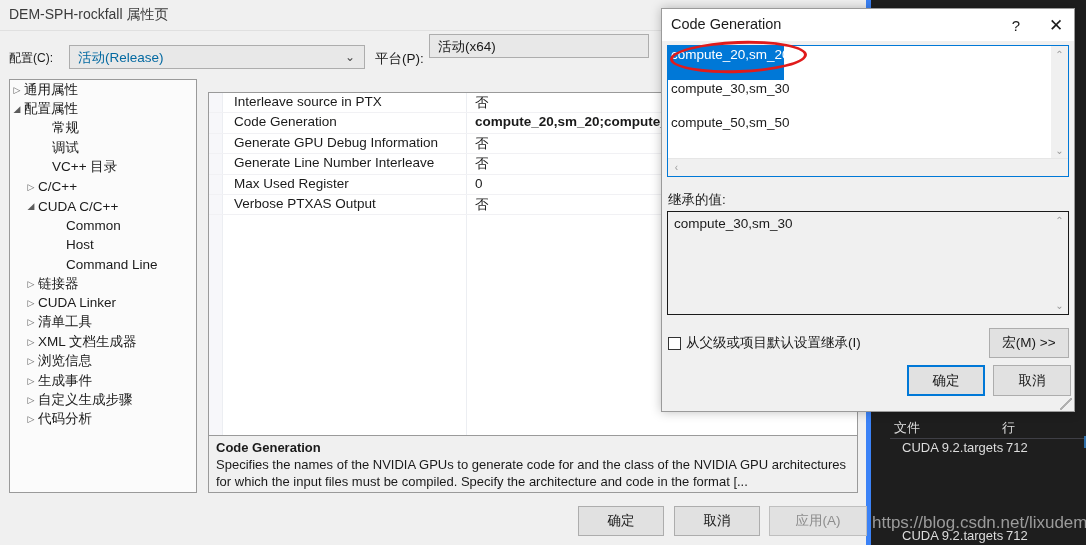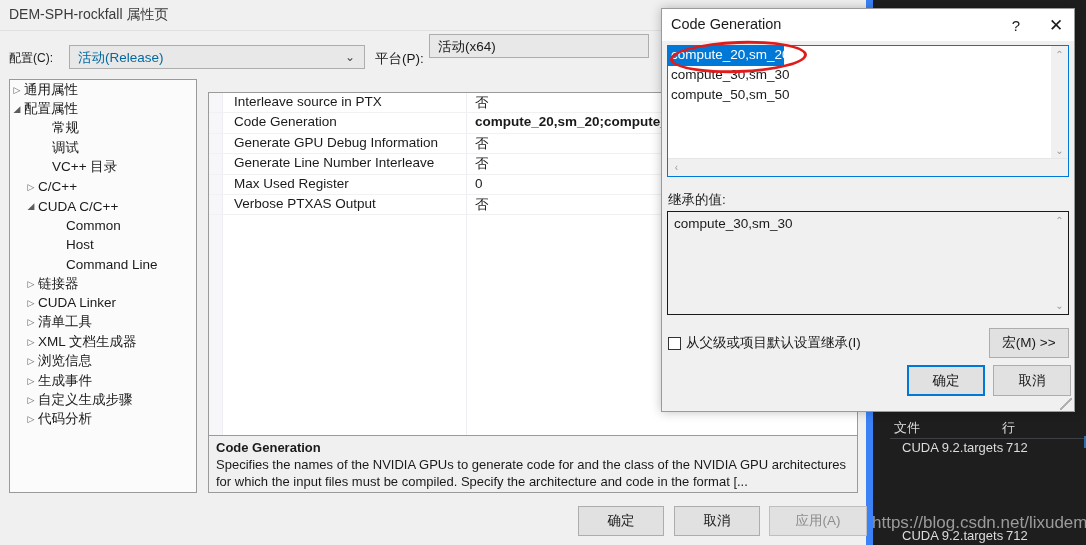--- a/index.html
+++ b/index.html
@@ -42,21 +42,21 @@
     color: #d7a35c; font-size: 15px; letter-spacing: -0.5px;
   }
   .watermark {
     position: absolute; left: 872px; top: 513px;
     color: #9b9b9b; font-size: 17px; white-space: nowrap;
   }
 
   
   .propwin {
     position: absolute; left: 0px; top: 0px; width: 866px; height: 545px;
-    background: #f0f0f0; border-right: 7px solid #3b82f6;
+    background: #f0f0f0; border-right: 5px solid #3b82f6;
   }
   .win-title {
     position: absolute; left: 9px; top: 6px;
     font-size: 14px; color: #3b3b3b; white-space: nowrap;
   }
   .title-sep {
     position: absolute; left: 0px; top: 30px; width: 866px; height: 1px;
     background: #e0e0e0;
   }
 
@@ -160,21 +160,21 @@
     position: absolute; left: 376px; top: 0px; width: 36px; height: 32px;
     display: flex; align-items: center; justify-content: center;
     font-size: 17px; color: #1a1a1a;
   }
   .dlg-list {
     position: absolute; left: 5px; top: 36px; width: 402px; height: 132px;
     background: #ffffff; border: 1px solid #0078d7; box-sizing: border-box;
   }
   .dlg-list .items { position: absolute; left: 0; top: 0; width: 377px; }
   .dlg-item {
-    height: 20px; font-size: 13.5px; color: #1a1a1a; padding-left: 3px;
+    height: 34px; font-size: 13.5px; color: #1a1a1a; padding-left: 3px;
     line-height: 18px; white-space: nowrap;
   }
   .dlg-item.sel { background: #0078d7; color: #ffffff; width: 113px; }
   .dlg-vscroll {
     position: absolute; right: 0px; top: 0px; width: 17px; bottom: 17px;
     background: #f0f0f0;
   }
   .dlg-hscroll {
     position: absolute; left: 0px; bottom: 0px; right: 0px; height: 17px;
     background: #f0f0f0; border-top: 1px solid #e6e6e6;

